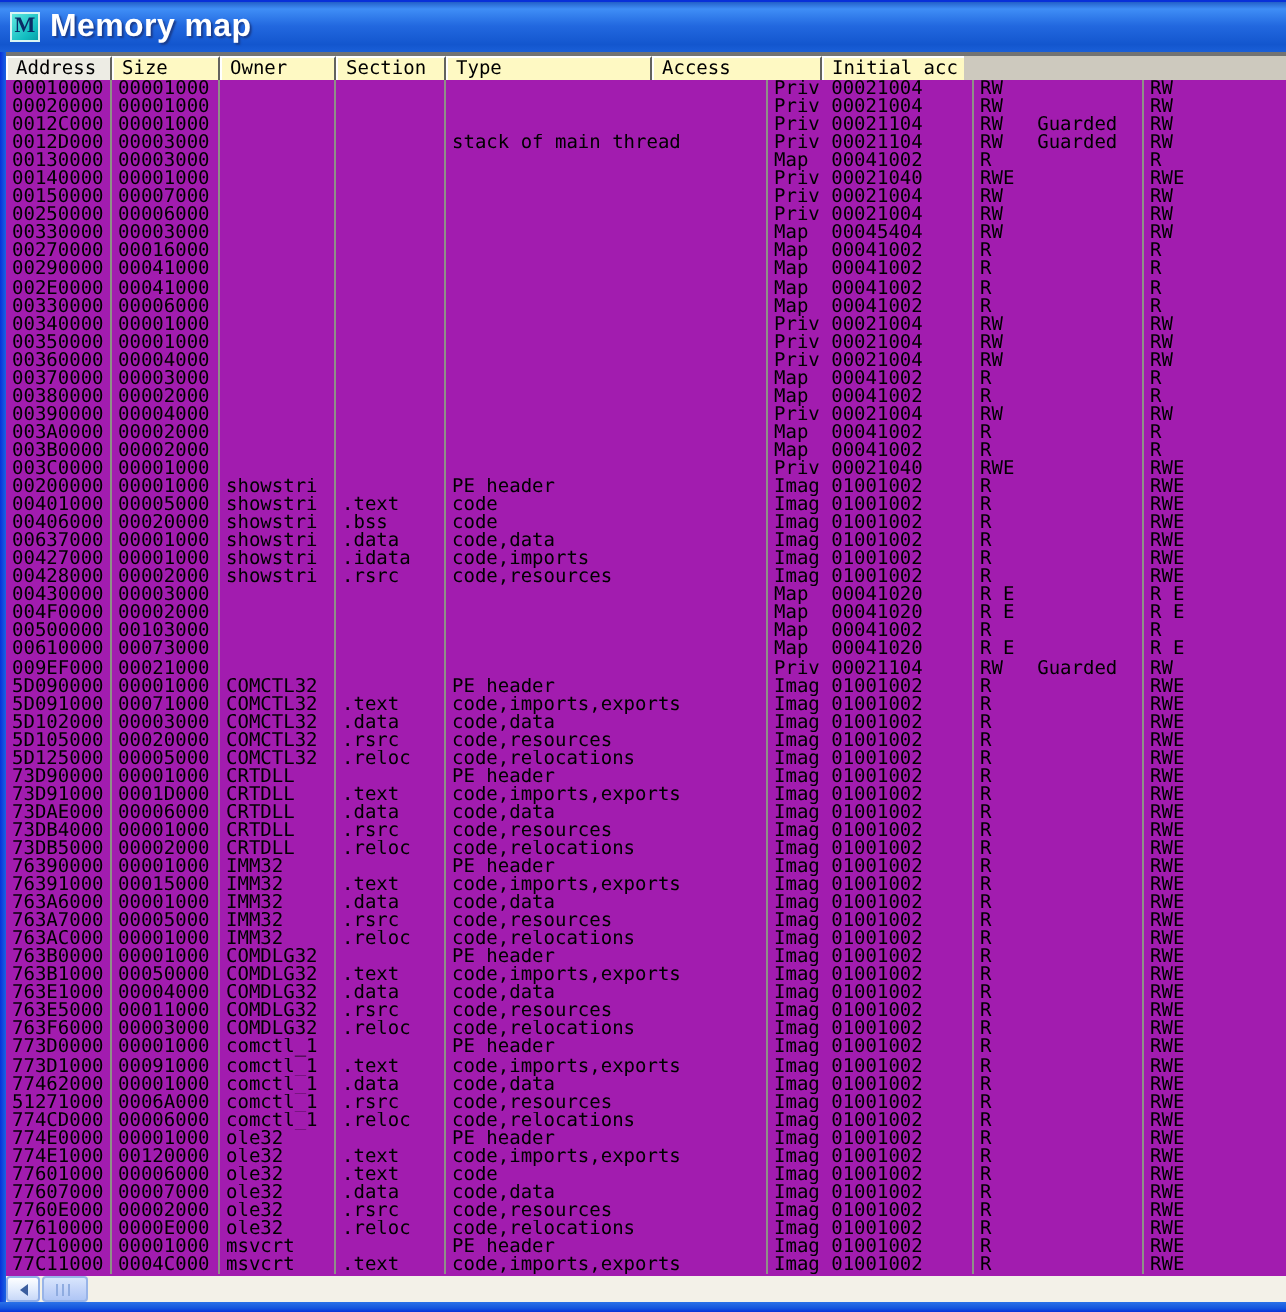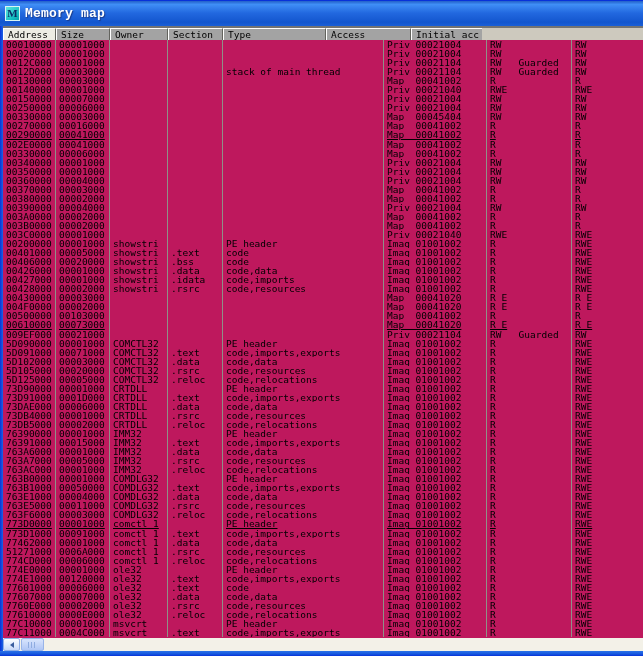--- a/index.html
+++ b/index.html
@@ -16,42 +16,42 @@
     display:flex;align-items:center;padding-left:5px;gap:5px;
   }
   .app-icon{
     width:15px;height:15px;flex:0 0 auto;
     background:linear-gradient(135deg,#5FE8E0 0%,#12BCC0 70%,#0AA0A8 100%);
     border:1px solid #D8F4F4;
     display:flex;align-items:center;justify-content:center;
     font-family:"Liberation Serif",serif;font-weight:bold;font-size:11px;color:#0A2C66;line-height:1;
   }
   .title{
-    color:#fff;font-family:Liberation Mono, monospace;font-weight:bold;font-size:13px;
+    color:#fff;font-family:Liberation Sans, sans-serif;font-weight:bold;font-size:16px;
     text-shadow:1px 1px 1px #1A3C8C;letter-spacing:0.2px;
   }
   
   .header-row{
     position:absolute;left:3px;top:26px;width:640px;height:14px;
     background:#CDC9BE;border-top:2px solid #737373;
     display:flex;overflow:hidden;
   }
   .hcell{
     height:13px;flex:0 0 auto;
-    background:#a3a3a3;
+    background:#fef9c3;
     border-top:1px solid #FFFFFF;border-left:1px solid #FFFFFF;
     border-right:1px solid #63635E;border-bottom:1px solid #63635E;
     font-size:9.5px;line-height:11px;color:#000;padding-left:4px;
     white-space:pre;overflow:hidden;
   }
   .hcell.active{background:#EDECE4;}
   
   .table-body{
     position:absolute;left:3px;top:40px;width:640px;height:598px;
-    overflow:hidden;background:#be185d;text-decoration:underline;
+    overflow:hidden;background:#a21caf;
   }
   .row{display:flex;height:9.06px;overflow:visible;}
   .cell{
     flex:0 0 auto;height:9.06px;
     font-size:9.5px;line-height:9px;color:#000;
     padding-left:3px;white-space:pre;overflow:hidden;
     border-right:1px solid #8F9087;
   }
   .c1{width:53px}.c2{width:54px}.c3{width:58px}.c4{width:55px}
   .c5{width:161px}.c6{width:103px}.c7{width:85px}
@@ -358,21 +358,21 @@
         <div class="cell c1">00406000</div>
         <div class="cell c2">00020000</div>
         <div class="cell c3">showstri</div>
         <div class="cell c4">.bss</div>
         <div class="cell c5">code</div>
         <div class="cell c6">Imag 01001002</div>
         <div class="cell c7">R</div>
         <div class="cell c8">RWE</div>
       </div>
       <div class="row">
-        <div class="cell c1">00426000</div>
+        <div class="cell c1">00637000</div>
         <div class="cell c2">00001000</div>
         <div class="cell c3">showstri</div>
         <div class="cell c4">.data</div>
         <div class="cell c5">code,data</div>
         <div class="cell c6">Imag 01001002</div>
         <div class="cell c7">R</div>
         <div class="cell c8">RWE</div>
       </div>
       <div class="row">
         <div class="cell c1">00427000</div>

